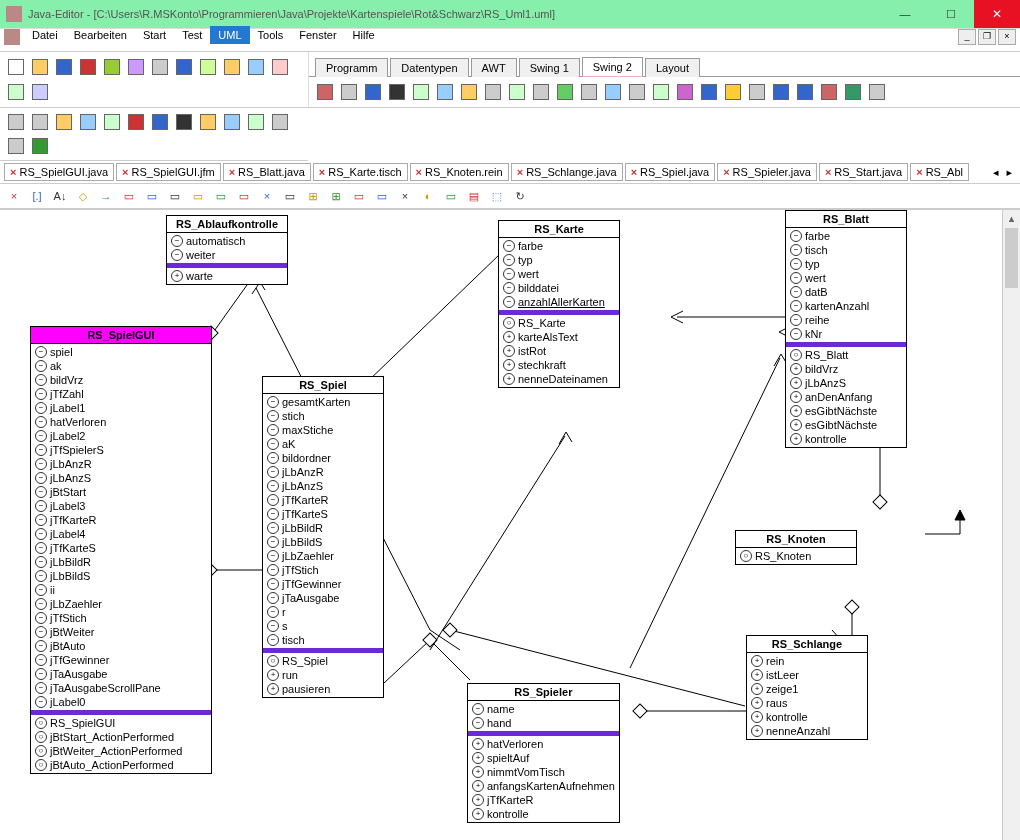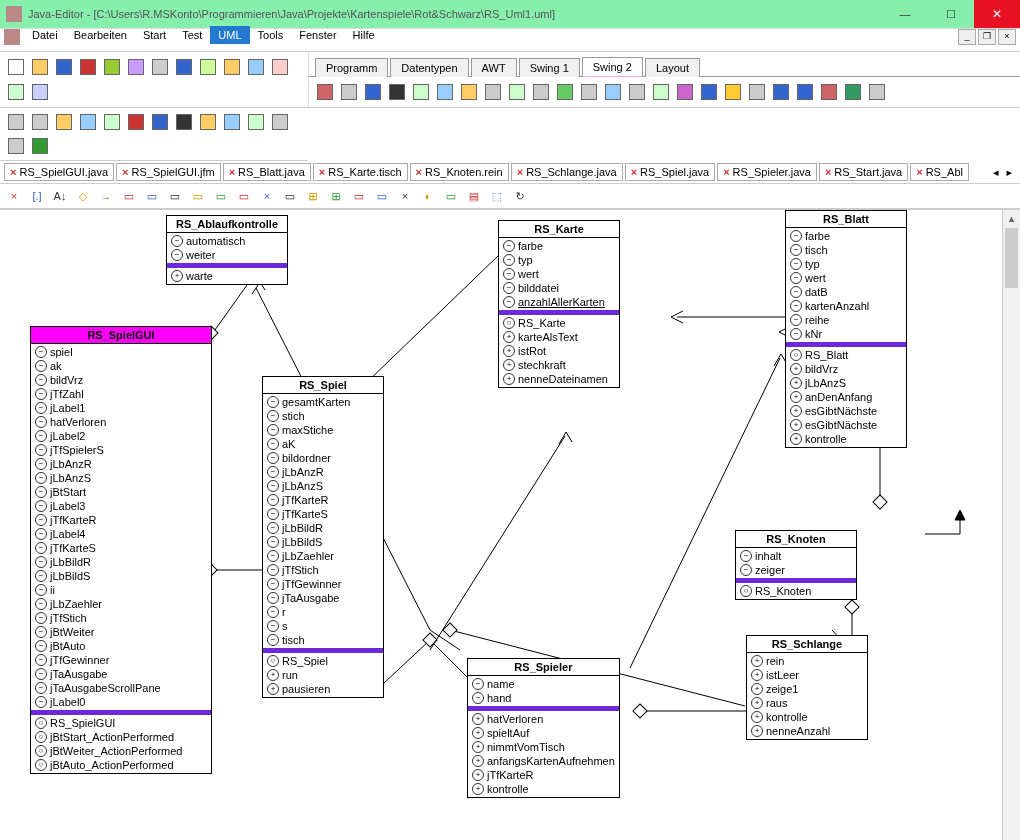--- a/index.html
+++ b/index.html
@@ -703,36 +703,26 @@
           <div class="row">
             <span class="vis plus"></span>
             <span>kontrolle</span>
           </div>
         </div>
       </div>
     <div class="uml" style="left:735px;top:320px" id="c-knoten">
         <div class="hd">RS_Knoten<elementtyp></elementtyp></div>
         <div class="sec">
           <div class="row">
-            <span class="vis priv"></span>
-            <span>inhalt</span>
-          </div>
-          <div class="row">
-            <span class="vis priv"></span>
-            <span>zeiger</span>
-          </div>
-        </div>
-        <div class="sec">
-          <div class="row">
             <span class="vis pub"></span>
             <span>RS_Knoten</span>
           </div>
         </div>
       </div>
-    <div class="uml" style="left:467px;top:448px" id="c-spieler">
+    <div class="uml" style="left:467px;top:473px" id="c-spieler">
         <div class="hd">RS_Spieler</div>
         <div class="sec">
           <div class="row">
             <span class="vis priv"></span>
             <span>name</span>
           </div>
           <div class="row">
             <span class="vis priv"></span>
             <span>hand</span>
           </div>

